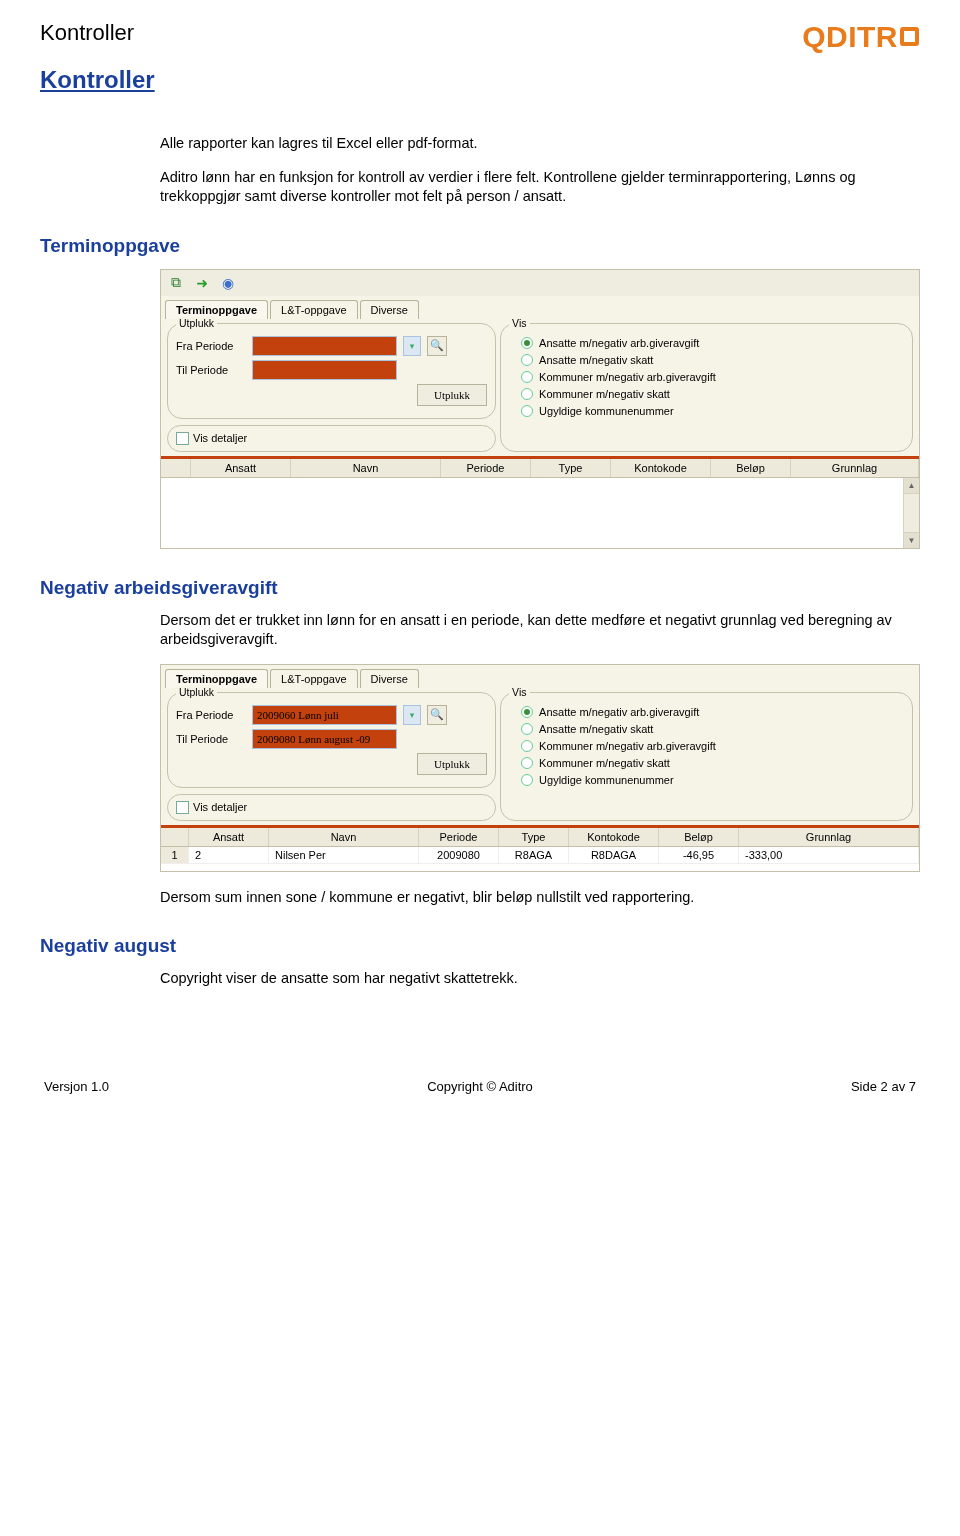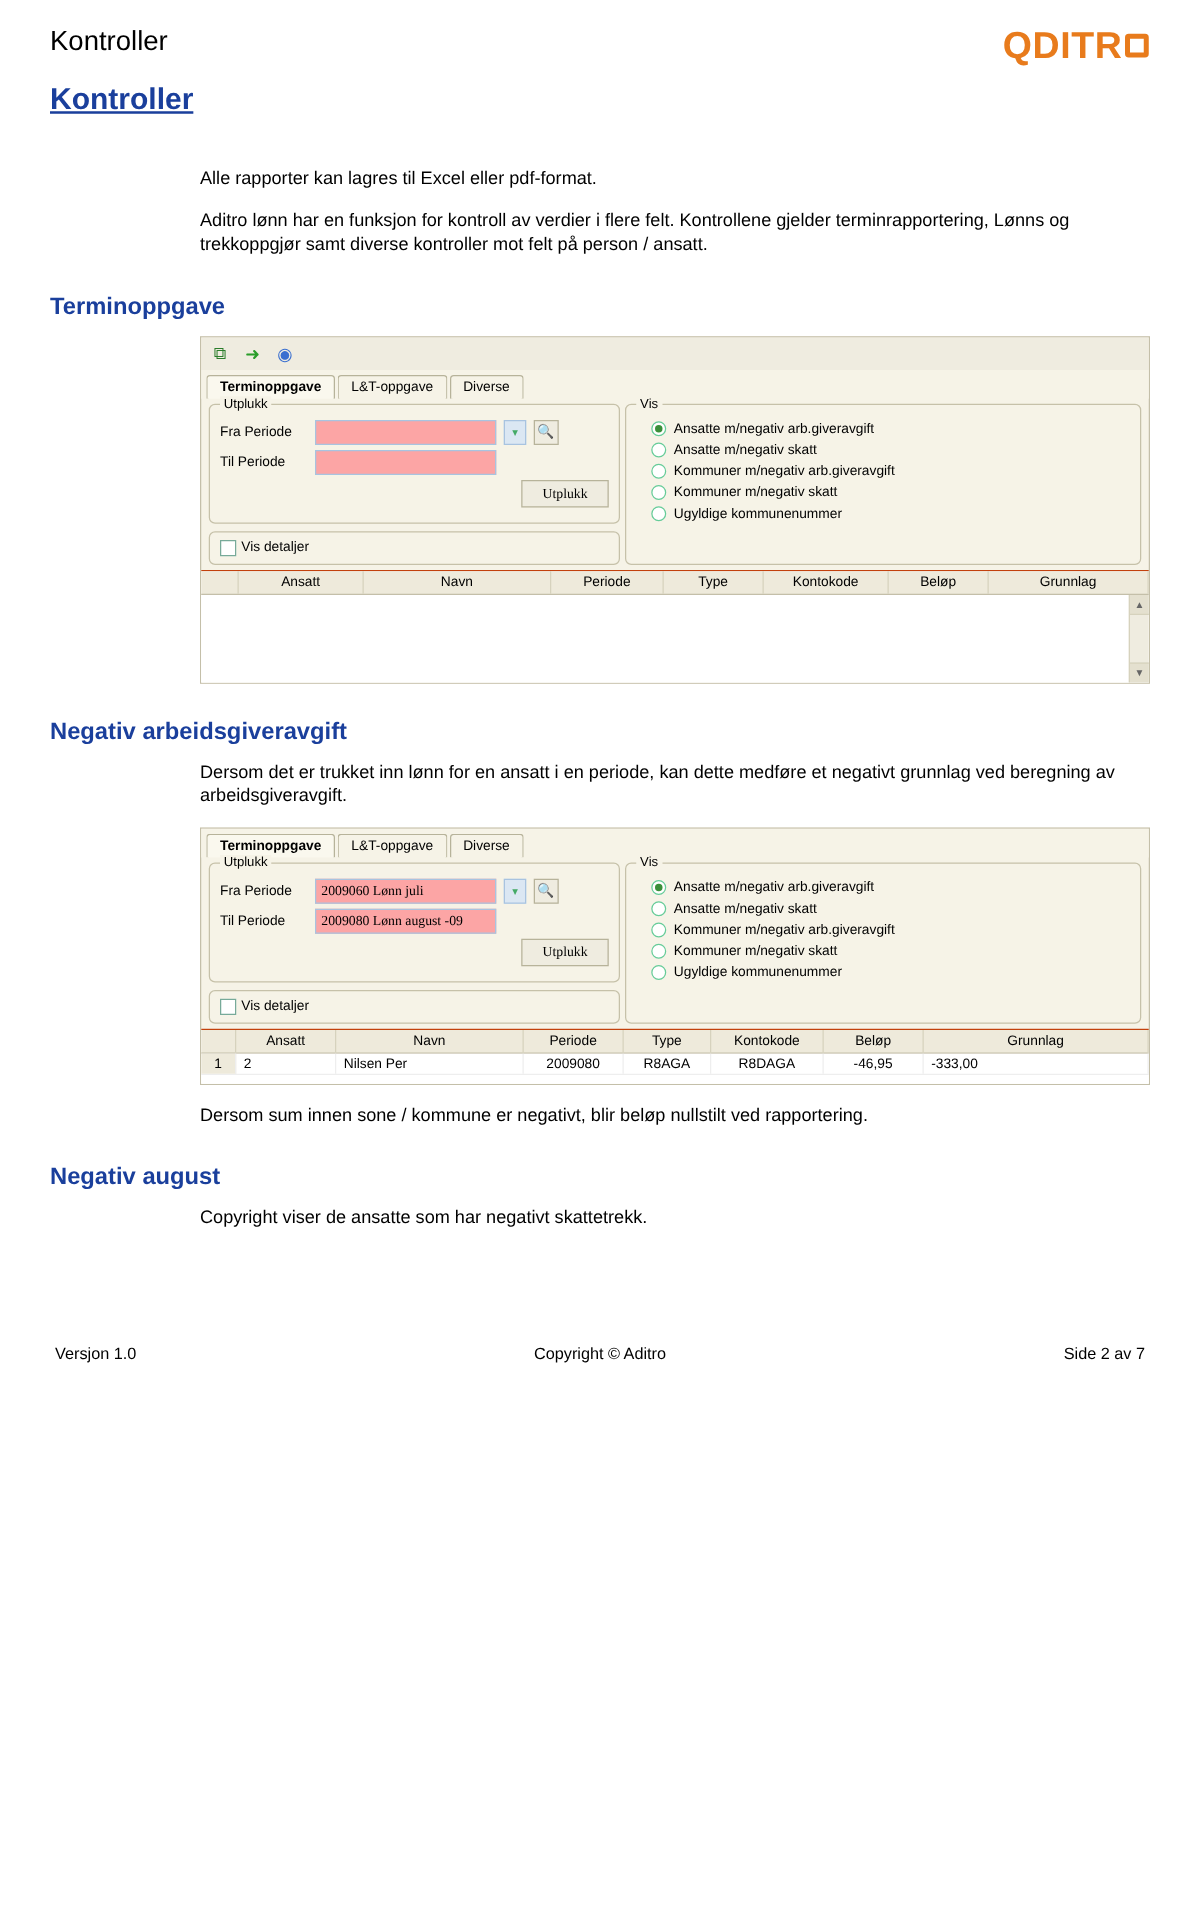--- a/index.html
+++ b/index.html
@@ -55,31 +55,31 @@
     justify-content: center; font-size: 14px;
   }
   .tabs-row { display: flex; gap: 2px; padding: 4px 4px 0 4px; background: #f6f3e7; }
   .tab {
     padding: 3px 10px; border: 1px solid #b7b39a; border-bottom: none;
     background: #f6f3e7; border-radius: 3px 3px 0 0; font-size: 11px;
   }
   .tab.active { background: #faf8ee; font-weight: bold; }
   .panel-row { display: flex; gap: 4px; padding: 4px 6px; align-items: stretch; }
   .fieldset {
-    border: 1px solid #c6c1a9; border-radius: 5px; padding: 8px 8px 8px 8px;
+    border: 1px solid #c6c1a9; border-radius: 15px; padding: 8px 8px 8px 8px;
     background: #f6f3e7; position: relative;
   }
   .fieldset-legend {
     position: absolute; top: -7px; left: 8px; background: #f6f3e7;
     padding: 0 3px; font-size: 10.5px;
   }
   .form-line { display: flex; align-items: center; gap: 6px; margin: 4px 0; }
   .flabel { width: 70px; font-size: 11px; }
   .txt {
-    border: 1px solid #a8c3e0; background: #fca5a5; height: 20px;
+    border: 1px solid #a8c3e0; background: #c2410c; height: 20px;
     padding: 2px 4px; font-size: 11px; font-family: Tahoma;
   }
   .txt.w1 { width: 145px; }
   .combo-btn {
     width: 18px; height: 20px; border: 1px solid #a8c3e0; background: #dbe7f3;
     color: #4a6; display: flex; align-items: center; justify-content: center;
     font-size: 9px;
   }
   .search-btn {
     width: 20px; height: 20px; border: 1px solid #b7b39a; background: #efece0;
@@ -92,21 +92,21 @@
   .checkbox-row { display: flex; align-items: center; gap: 4px; font-size: 11px; }
   .cb { width: 13px; height: 13px; border: 1px solid #7a9; background: #fff; }
   .radio-row { display: flex; align-items: center; gap: 6px; font-size: 11px; margin: 5px 12px; }
   .radio {
     width: 12px; height: 12px; border: 1px solid #6c9; border-radius: 50%;
     background: #fff; display: flex; align-items: center; justify-content: center;
   }
   .radio.sel::after {
     content: ""; width: 6px; height: 6px; background: #3a8f3a; border-radius: 50%;
   }
-  .grid { background: #fff; border-top: 1px solid #c2410c; }
+  .grid { background: #fff; border-top: 3px solid #c2410c; }
   .grid-header {
     display: flex; background: #eeeadb; border-bottom: 1px solid #c4bfa9;
     font-size: 11px;
   }
   .gh {
     padding: 3px 6px; border-right: 1px solid #d6d2bd; text-align: center;
   }
   .grid-body { height: 70px; background: #fff; position: relative; }
   .grid-body.short { height: 24px; }
   .scrollbar {

